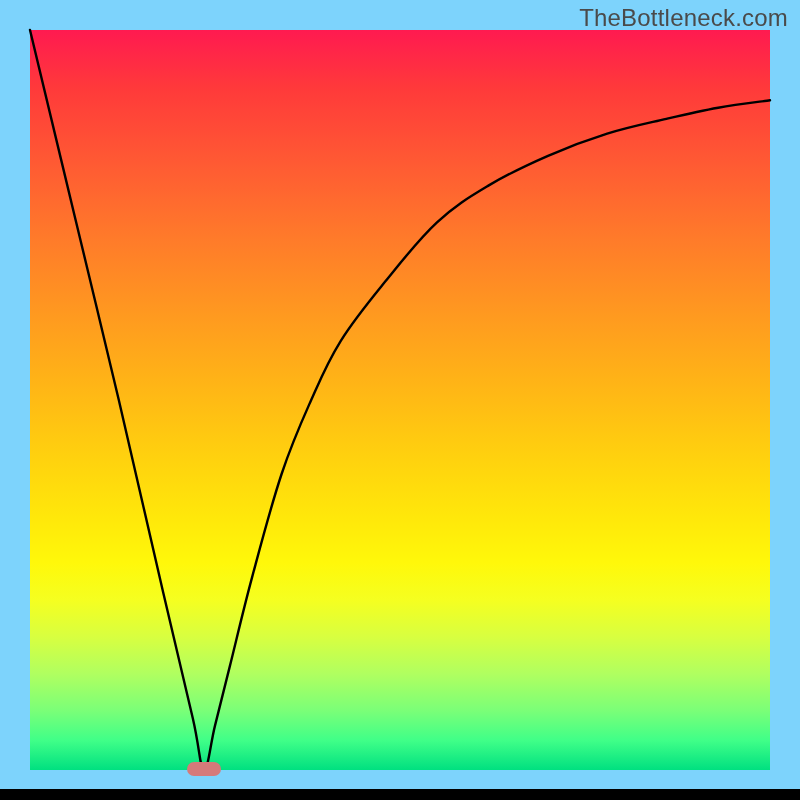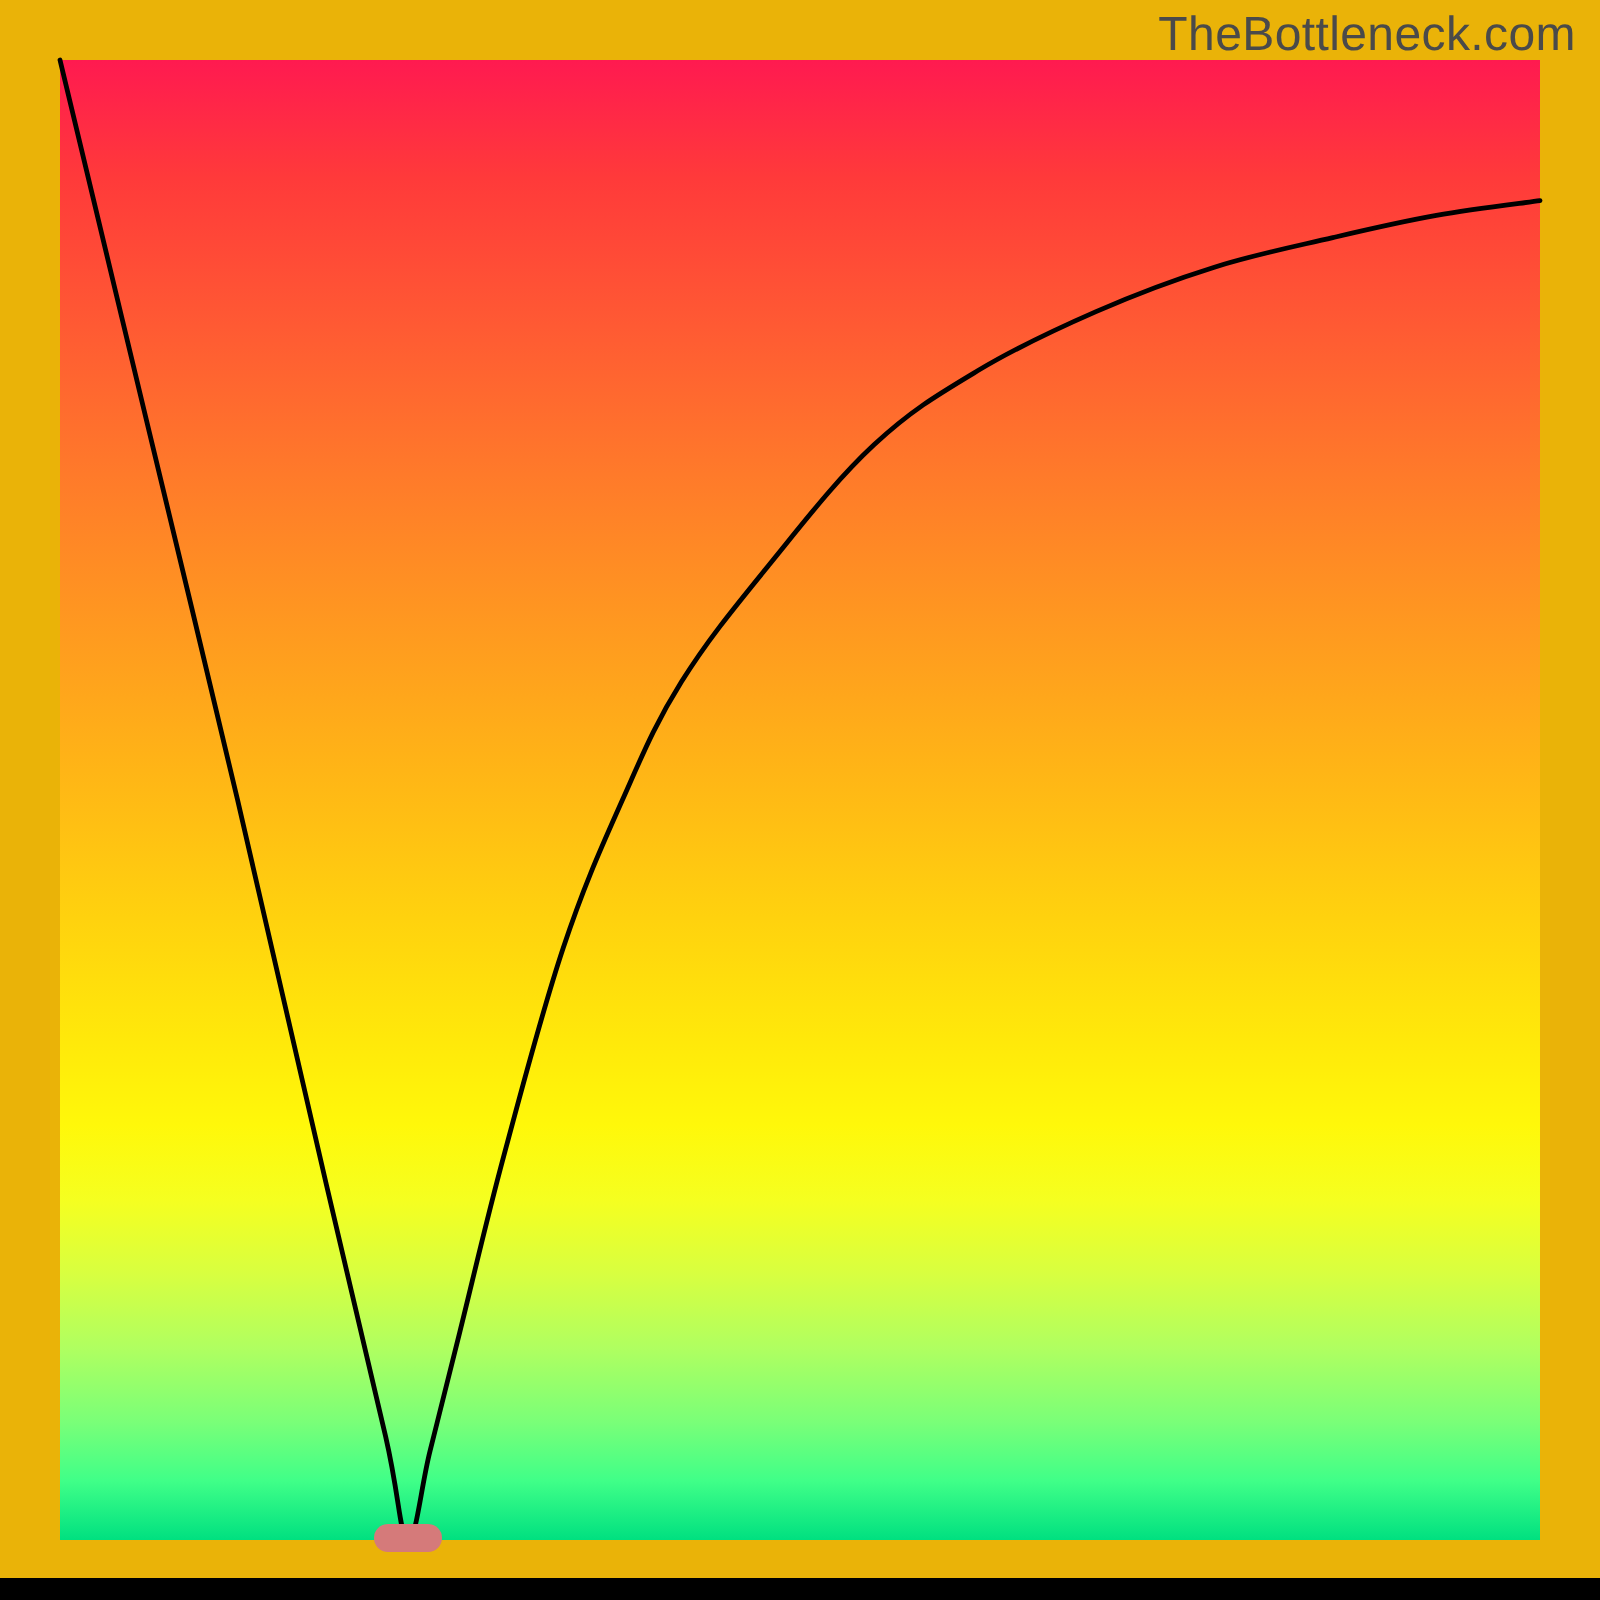--- a/index.html
+++ b/index.html
@@ -8,21 +8,21 @@
     width: 800px;
     height: 800px;
     background: #000;
     overflow: hidden;
     font-family: Arial, Helvetica, sans-serif;
   }
   .frame {
     position: relative;
     width: 800px;
     height: 789px;
-    background: #eab308;
+    background: #7dd3fc;
   }
   .plot-area {
     position: absolute;
     left: 30px;
     top: 30px;
     width: 740px;
     height: 740px;
     background: linear-gradient(to bottom,
       #ff1a50 0%,
       #ff3a3a 8%,

